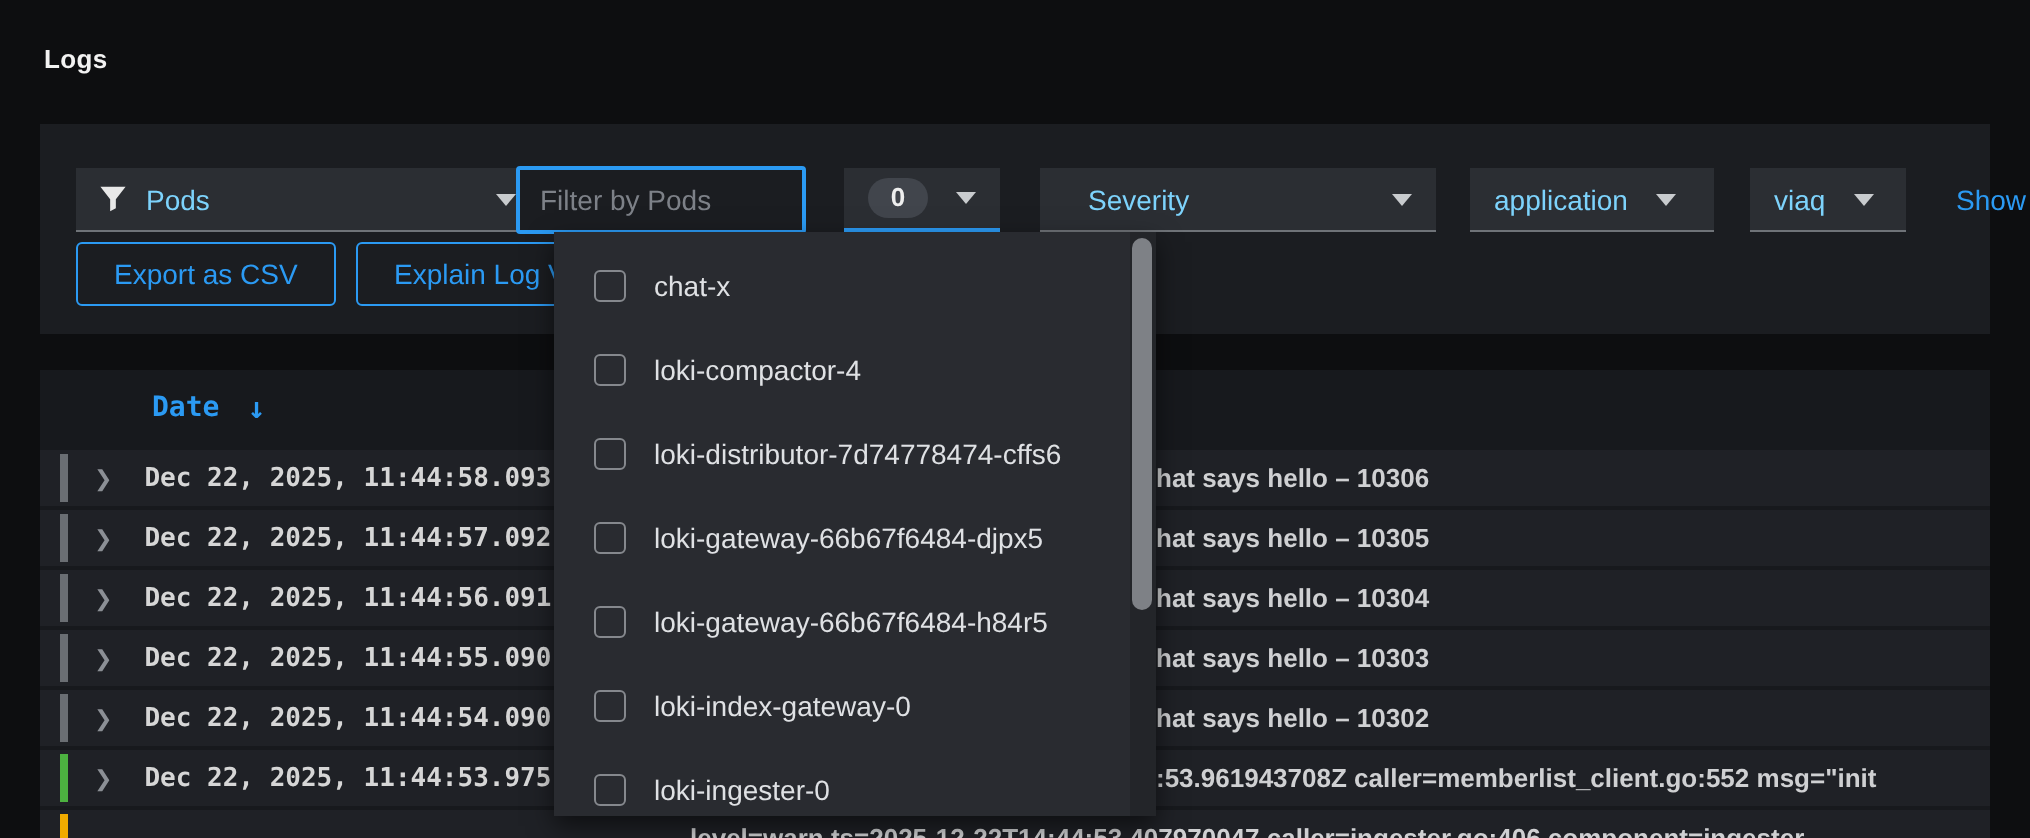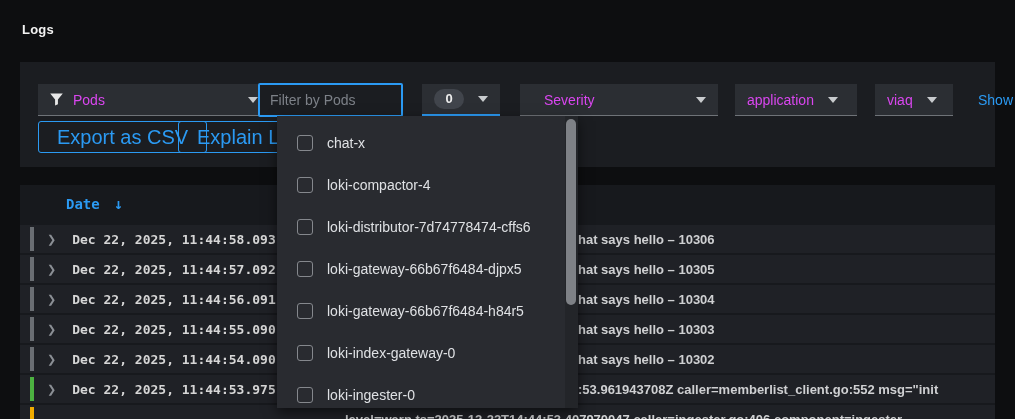--- a/index.html
+++ b/index.html
@@ -16,21 +16,21 @@
   }
   
   .toolbar-panel {
     position:absolute; left:20px; top:62px; width:975px; height:105px;
     background:#1b1d21;
   }
   .select {
     position:absolute; top:22px; height:32px;
     display:flex; align-items:center;
     background:#2b2e33; border-bottom:1px solid #6f7378;
-    padding:0 12px; font-size:14px; color:#d946ef; cursor:pointer;
+    padding:0 12px; font-size:14px; color:#7dd3fc; cursor:pointer;
   }
   .select .caret { margin-left:auto; }
   .caret {
     width:0; height:0; border-left:5px solid transparent; border-right:5px solid transparent;
     border-top:6px solid #c8cbce; display:inline-block; flex:none;
   }
   .funnel { margin-right:10px; flex:none; display:inline-flex; }
   .sel-pods { left:18px; width:232px; }
   .sel-severity { left:500px; width:198px;padding-left:24px; }
   .sel-apptype { left:715px; width:122px; }
@@ -52,32 +52,32 @@
     background:#41454c; color:#eeeeee; font-size:13px; font-weight:700;
     border-radius:12px; padding:2px 11px; line-height:16px;
   }
   .show-link {
     position:absolute; left:958px; top:30px; font-size:14px; color:#2b9af3;
     white-space:nowrap; cursor:pointer;
   }
   .btn-outline {
     position:absolute; top:59px; height:32px;
     background:transparent; border:1px solid #2b9af3; border-radius:3px;
-    color:#2b9af3; font-size:20px; padding:0 18px; cursor:pointer;
+    color:#2b9af3; font-size:14px; padding:0 18px; cursor:pointer;
     font-family:"Liberation Sans", sans-serif; white-space:nowrap;
   }
   .btn-export { left:18px; }
   .btn-explain { left:158px; width:160px; overflow:hidden; text-align:left; }
   
   .table-panel {
     position:absolute; left:20px; top:185px; width:975px; height:234px;
     background:#17191d; overflow:hidden;
   }
   .table-header {
-    position:absolute; left:46px; top:10px; display:flex; align-items:center; gap:14px;
+    position:absolute; left:56px; top:10px; display:flex; align-items:center; gap:14px;
     font-family:"DejaVu Sans Mono", monospace; font-size:14px; font-weight:700; color:#2b9af3;
   }
   .sort-arrow { font-size:15px; font-weight:700; cursor:pointer; }
   .log-rows { position:absolute; left:0; top:40px; width:975px; }
   .log-row {
     position:relative; height:28px; margin-bottom:2px; background:#1f2126;
     display:flex; align-items:center; cursor:pointer;
   }
   .sev-bar { width:4px; height:24px; margin-left:10px; flex:none; background:#6a6e73; }
   .chev {

